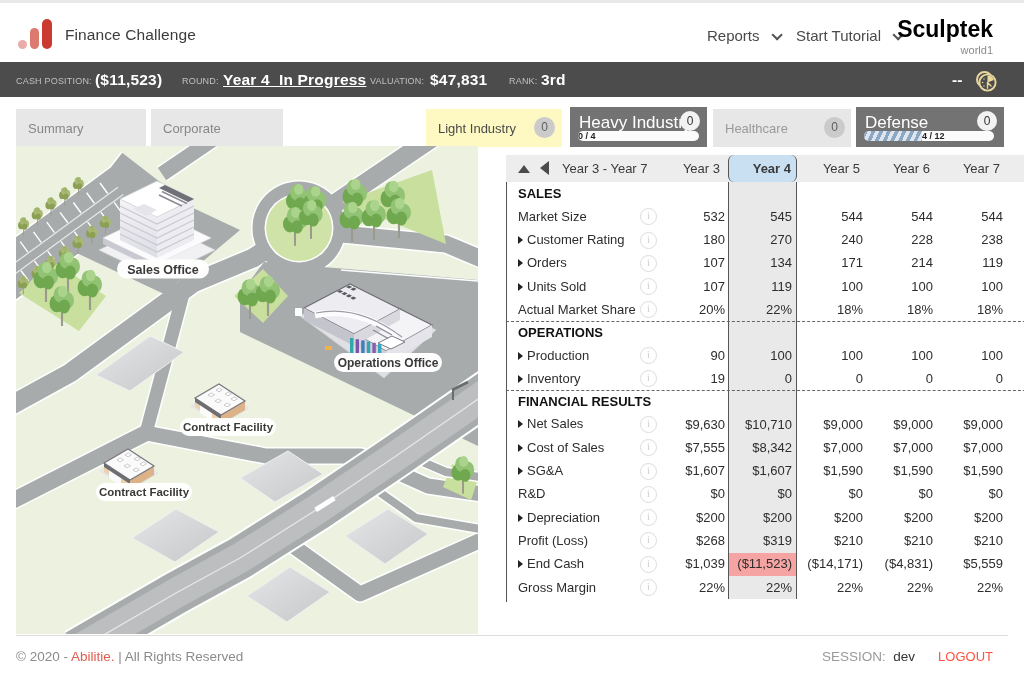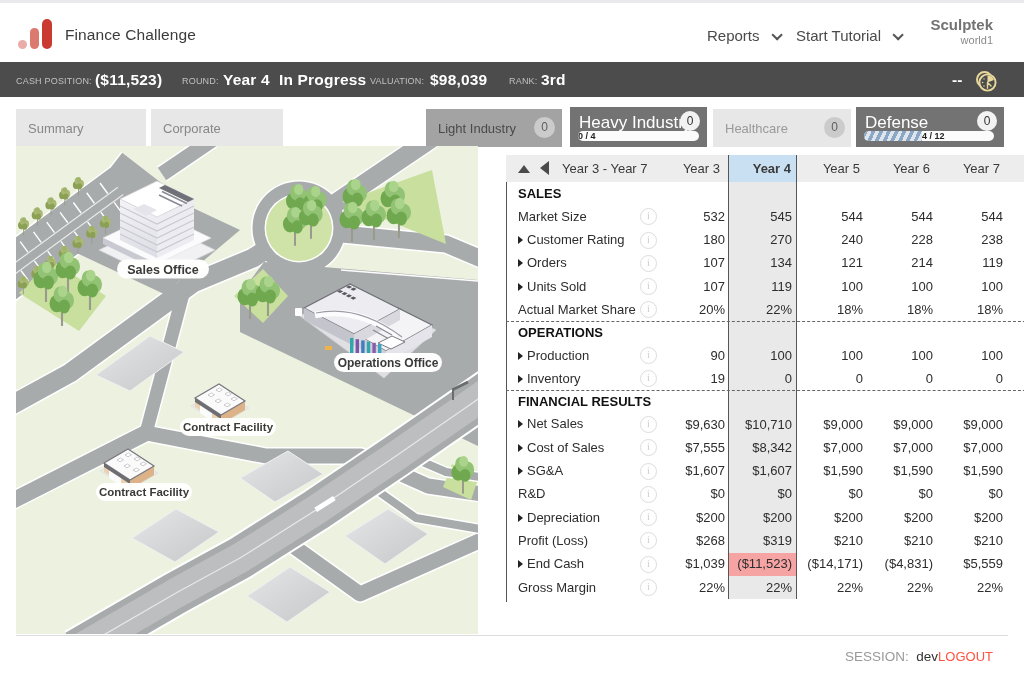--- a/index.html
+++ b/index.html
@@ -12,55 +12,55 @@
 
 .hdr { position:absolute; left:0; top:3px; width:1024px; height:59px; background:#fff; }
 .logo { position:absolute; left:18px; top:14px; width:34px; height:32px; }
 .logo .b1 { position:absolute; left:0; bottom:0; width:9px; height:9px; background:#e9aca9; border-radius:4.5px; }
 .logo .b2 { position:absolute; left:12px; bottom:0; width:9px; height:21px; background:#dc7a70; border-radius:5px; }
 .logo .b3 { position:absolute; left:24px; bottom:0; width:10px; height:30px; background:#ca3a31; border-radius:5px; }
 .apptitle { position:absolute; left:65px; top:23px; font-size:15.5px; color:#3c3c3c; letter-spacing:0.1px; }
 .hnav { position:absolute; top:24px; font-size:15px; color:#4a4a4a; }
 .chev { display:inline-block; width:8px; height:8px; border-right:2px solid #555; border-bottom:2px solid #555; transform:rotate(45deg) translateY(-3px); margin-left:11px; }
 .brand { position:absolute; right:31px; top:13px; text-align:right; }
-.brand .nm { font-size:15px; font-weight:bold; color:#737373; }
+.brand .nm { font-size:23px; font-weight:bold; color:#000000; }
 .brand .w { font-size:11px; color:#8a8a8a; margin-top:1px; }
 
 
 .sbar { position:absolute; left:0; top:62px; width:1024px; height:35px; background:#4c4c4c; color:#fff; }
 .sbar .k { position:absolute; top:14px; font-size:9px; color:#c0c0c0; letter-spacing:0.2px; }
 .sbar .v { position:absolute; top:8.5px; font-size:15.5px; font-weight:bold; color:#fff; letter-spacing:0.2px; }
 .clock { position:absolute; left:976px; top:71px; width:17px; height:17px; border-radius:50%; background:#4c4c4c; border:2px solid #e8d79c; }
 
 
 .tab { position:absolute; top:109px; height:38px; font-size:13px; }
 .tab.lite { background:#e7e7e7; color:#878787; }
 .tab .tx { position:absolute; left:12px; top:12px; }
 .tab.dark { top:107px; height:40px; background:#737373; color:#fff; }
 .tab.dark .tx { position:absolute; left:9px; top:6px; font-size:17px; }
-.tab.white { background:#a3a3a3; color:#4a4a4a; }
+.tab.white { background:#fef9c3; color:#4a4a4a; }
 .badge { position:absolute; border-radius:50%; width:21px; height:21px; text-align:center; line-height:21px; font-size:12px; }
 .badge.g { background:#cbcbcb; color:#5e5e5e; top:8px; }
 .badge.w2 { background:#f2f2f2; color:#333; top:4px; width:20px; height:20px; line-height:20px; }
 .pbar { position:absolute; left:8px; bottom:6px; height:10px; background:#fbfbfb; border-radius:5px; font-size:9px; font-weight:bold; color:#222; line-height:10.5px; overflow:hidden; }
 .stripes { position:absolute; left:0; top:0; bottom:0; width:58px; background:repeating-linear-gradient(115deg, #8aa7c6 0px, #8aa7c6 3.5px, #dfe5ec 3.5px, #dfe5ec 7px); }
 .ptx { position:absolute; left:58px; width:40px; top:0; }
 
 
 #map { position:absolute; left:16px; top:146px; width:462px; height:488px; }
 
 
 #tbl { position:absolute; left:506px; top:146px; width:530px; height:488px; font-size:13px; color:#2d2d2d;padding-left:8px; }
 .thead { position:absolute; left:0; top:9px; width:522px; height:27px; background:#ededed; }
 .thead .hlabel { position:absolute; left:56px; top:6px; color:#3a3a3a; }
 .tri-up { position:absolute; left:12px; top:10px; width:0; height:0; border-left:6.5px solid transparent; border-right:6.5px solid transparent; border-bottom:8px solid #4a4a4a; }
 .tri-left { position:absolute; left:34px; top:6px; width:0; height:0; border-top:7px solid transparent; border-bottom:7px solid transparent; border-right:9px solid #4a4a4a; }
 .hy { position:absolute; top:6px; text-align:right; color:#3a3a3a; }
 .y3 { right:308px; }
-.y4b { left:222px; width:69px; top:0; height:27px; background:#c9e0f3; border-left:1px solid #555; border-right:1px solid #555; font-weight:bold; padding:6px 5px 0 0; }
+.y4b { left:222px; width:69px; top:0; height:27px; background:#c9e0f3; border-left:1px solid #555; border-right:1px solid #555; font-weight:bold; padding:6px 5px 0 0;border-radius:6px; }
 .y5 { right:168px; }
 .y6 { right:98px; }
 .y7 { right:28px; }
 .hy.y4b { text-align:right; }
 
 .tbody { position:absolute; left:0; top:36px; width:530px; }
 .trow { position:relative; height:23.3px; }
 .trow .lbl { position:absolute; left:12px; top:3.5px; color:#2d2d2d; }
 .seclabel { position:absolute; left:12px; top:3.5px; font-weight:bold; color:#111; }
 .arr { display:inline-block; width:0; height:0; border-top:4px solid transparent; border-bottom:4px solid transparent; border-left:5.5px solid #222; margin-right:4px; }
@@ -76,21 +76,21 @@
 .c4.empty { background:#e9e9e9; }
 .trow.dashed { border-top:1px dashed #666; margin-top:-1px; }
 .leftline { position:absolute; left:0px; top:36px; width:1px; height:420px; background:#555; }
 
 
 .fline { position:absolute; left:16px; top:635px; width:992px; height:1px; background:#ddd; }
 .ftr { position:absolute; left:16px; top:649px; font-size:13.5px; color:#8b8b8b; }
 .ftr .ab { color:#e25c4d; }
 .fright { position:absolute; top:649px; right:31px; font-size:13.5px; color:#9a9a9a; }
 .fright .dev { color:#333; }
-.fright .lo { color:#ff5240; font-size:13px;text-align:center; }
+.fright .lo { color:#ff5240; margin-left:23px; font-size:13px;text-align:center; }
 </style>
 </head>
 <body>
 <div id="app">
 <div class="topstrip"></div>
 <div class="hdr">
   <div class="logo">
         <div class="b1"></div>
         <div class="b2"></div>
         <div class="b3"></div>
@@ -100,23 +100,23 @@
   <div class="hnav" style="left:796px;">Start Tutorial<span class="chev"></span></div>
   <div class="brand">
         <div class="nm">Sculptek</div>
         <div class="w">world1</div>
       </div>
 </div>
 <div class="sbar">
   <span class="k" style="left:16px;">CASH POSITION:</span>
       <span class="v" style="left:95px;">($11,523)</span>
   <span class="k" style="left:182px;">ROUND:</span>
-      <span class="v" style="left:223px;">Year 4&nbsp; In Progress</span>
+      <span class="v" style="left:223px;text-decoration:underline;">Year 4&nbsp; In Progress</span>
   <span class="k" style="left:370px;">VALUATION:</span>
-      <span class="v" style="left:430px;">$98,039</span>
+      <span class="v" style="left:430px;">$47,831</span>
   <span class="k" style="left:509px;">RANK:</span>
       <span class="v" style="left:541px;">3rd</span>
   <span class="v" style="left:952px;">--</span>
 </div>
 <div class="clock"><svg width="19" height="19" viewBox="0 0 19 19">
 <circle cx="9.5" cy="9.5" r="8.1" fill="#4c4c4c" stroke="#e9d89b" stroke-width="1.9"></circle>
 <path d="M9.5,9.5 L9.5,2.6 A6.9,6.9 0 0 1 15.9,6.9 Z" fill="#e9d89b"></path>
 <path d="M9.5,9.5 L9.5,14.2 M9.5,9.5 L12.6,12.4" stroke="#e9d89b" stroke-width="1.4" stroke-linecap="round"></path>
 <g fill="#e9d89b">
           <circle cx="4.6" cy="9.5" r="0.8"></circle>
@@ -580,21 +580,21 @@
           <span class="c4">270</span>
           <span class="c5">240</span>
           <span class="c6">228</span>
           <span class="c7">238</span>
 </div>
 <div class="trow">
 <span class="lbl"><span class="arr"></span>Orders</span>
           <span class="ic">i</span>
 <span class="c3">107</span>
           <span class="c4">134</span>
-          <span class="c5">121</span>
+          <span class="c5">171</span>
           <span class="c6">214</span>
           <span class="c7">119</span>
 </div>
 <div class="trow">
 <span class="lbl"><span class="arr"></span>Units Sold</span>
           <span class="ic">i</span>
 <span class="c3">107</span>
           <span class="c4">119</span>
           <span class="c5">100</span>
           <span class="c6">100</span>
@@ -704,14 +704,15 @@
 <span class="c3">22%</span>
           <span class="c4">22%</span>
           <span class="c5">22%</span>
           <span class="c6">22%</span>
           <span class="c7">22%</span>
 </div>
 </div>
 </div>
 
 <div class="fline"></div>
+<div class="ftr">© 2020 - <span class="ab">Abilitie.</span> | All Rights Reserved</div>
 <div class="fright">SESSION: &nbsp;<span class="dev">dev</span><span class="lo">LOGOUT</span></div>
 </div>
 
 </body></html>

